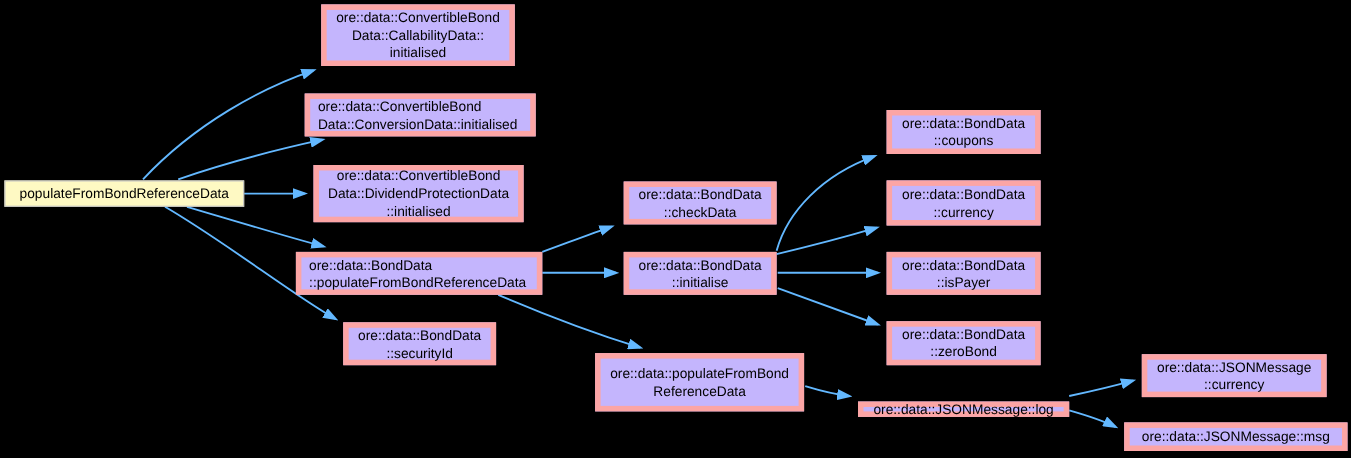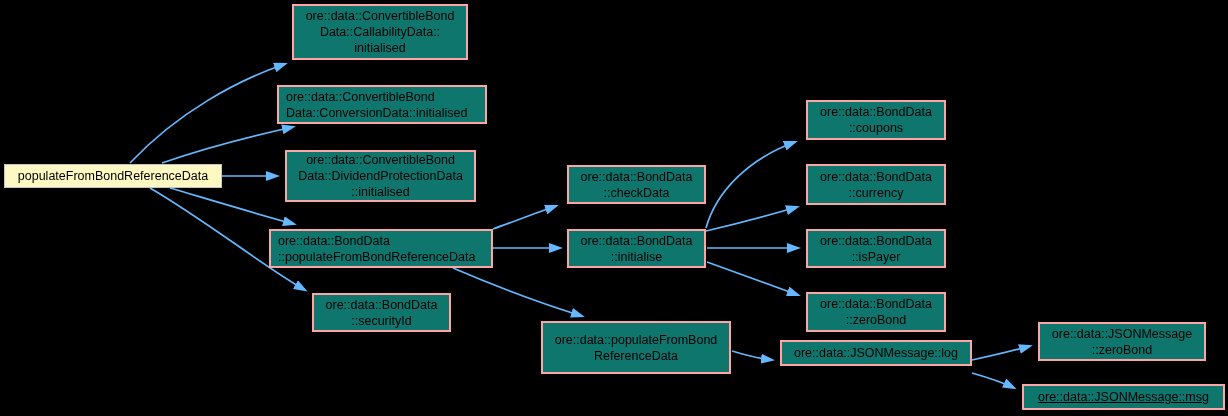--- a/index.html
+++ b/index.html
@@ -9,22 +9,22 @@
     width: 1228px;
     height: 416px;
     overflow: hidden;
     background: #000;
     font-family: "Liberation Sans", sans-serif;
   }
   .stage svg { position: absolute; left: 0; top: 0; }
   .node {
     position: absolute;
     box-sizing: border-box;
-    background: #0f766e;
-    border: 2px solid #fca5a5;
+    background: #c4b5fd;
+    border: 5px solid #fca5a5;
     color: #000;
     font-size: 12.5px;
     line-height: 16px;
     display: flex;
     align-items: center;
     justify-content: center;
     text-align: center;
     white-space: pre-line;
     padding: 1px 4px;
     cursor: pointer;
@@ -89,18 +89,18 @@
       <div class="node" style="left: 541px; top: 321px; width: 190px; height: 53px;">ore::data::populateFromBond
 ReferenceData</div>
       <div class="node" style="left: 806px; top: 100px; width: 140px; height: 40px;">ore::data::BondData
 ::coupons</div>
       <div class="node" style="left: 806px; top: 164px; width: 140px; height: 41px;">ore::data::BondData
 ::currency</div>
       <div class="node" style="left: 806px; top: 229px; width: 140px; height: 39px;">ore::data::BondData
 ::isPayer</div>
       <div class="node" style="left: 806px; top: 292px; width: 140px; height: 40px;">ore::data::BondData
 ::zeroBond</div>
-      <div class="node" style="left: 780px; top: 340px; width: 192px; height: 26px;">ore::data::JSONMessage::log</div>
+      <div class="node" style="left: 780px; top: 365px; width: 192px; height: 14px;">ore::data::JSONMessage::log</div>
       <div class="node" style="left: 1038px; top: 322px; width: 168px; height: 39px;">ore::data::JSONMessage
-::zeroBond</div>
-      <div class="node" style="left: 1022px; top: 384px; width: 203px; height: 26px; text-decoration: underline;">ore::data::JSONMessage::msg</div>
+::currency</div>
+      <div class="node" style="left: 1022px; top: 384px; width: 203px; height: 26px;">ore::data::JSONMessage::msg</div>
     </div>
 </div>
 
 </body></html>

